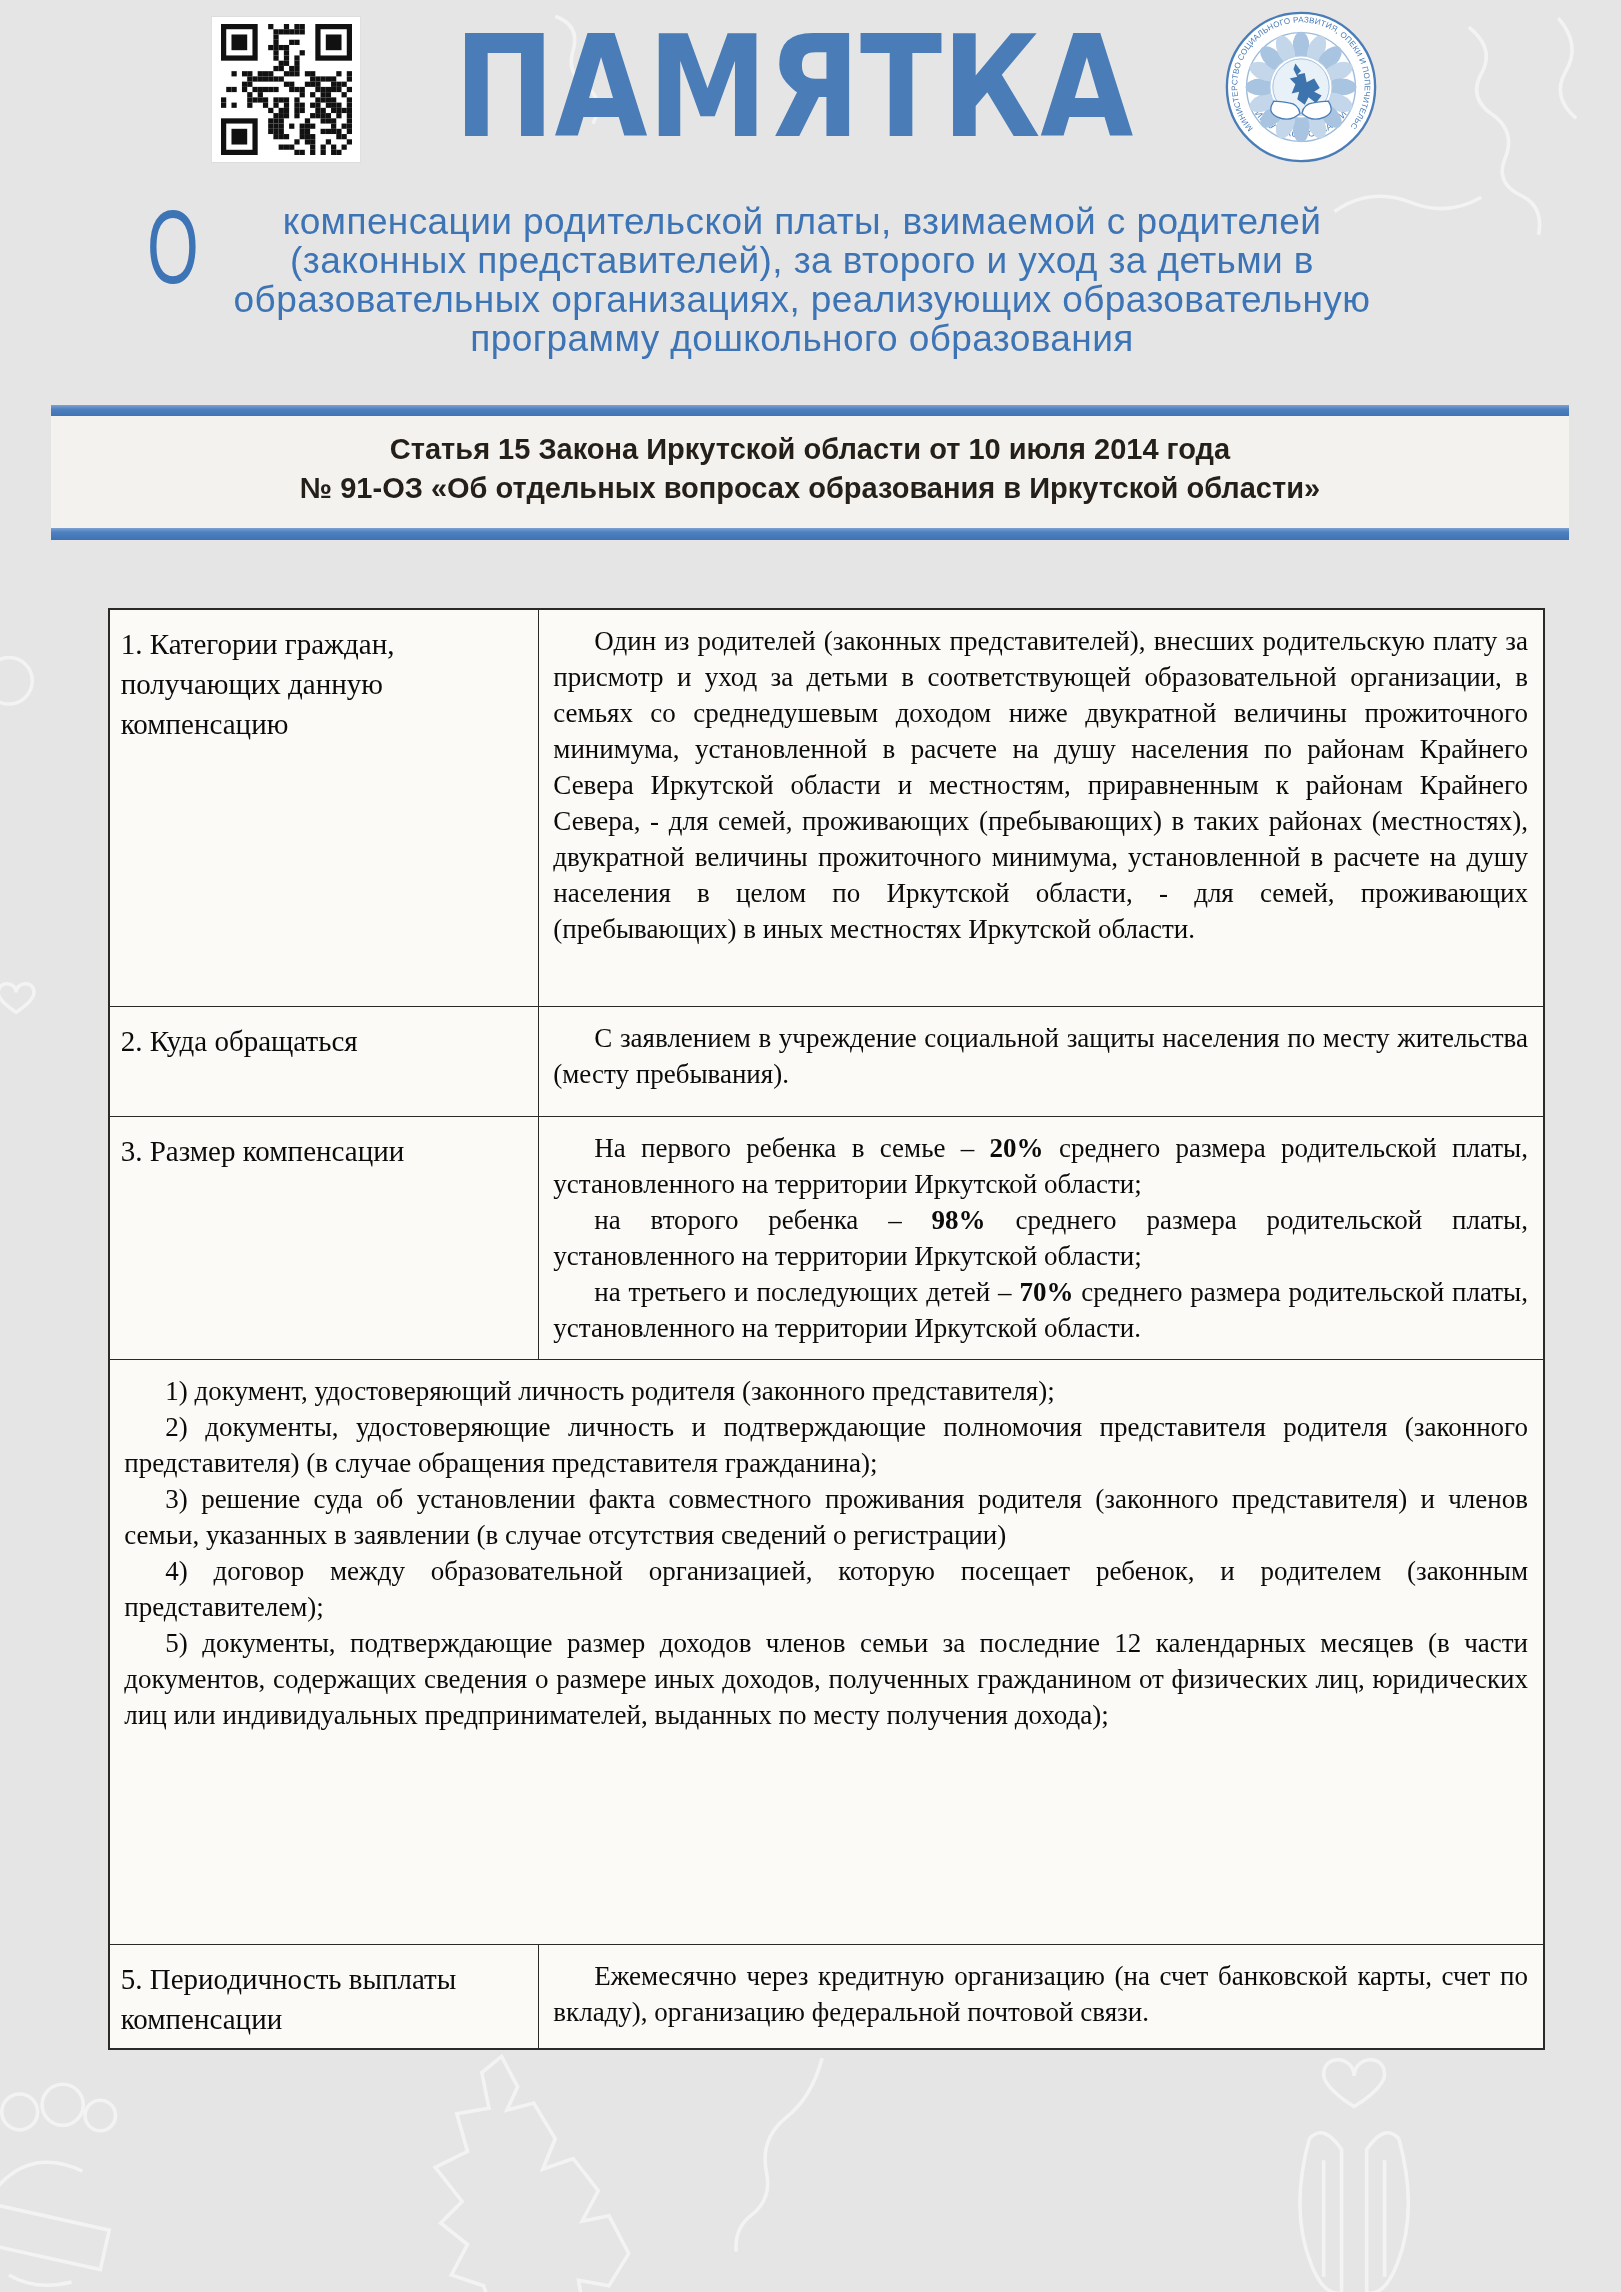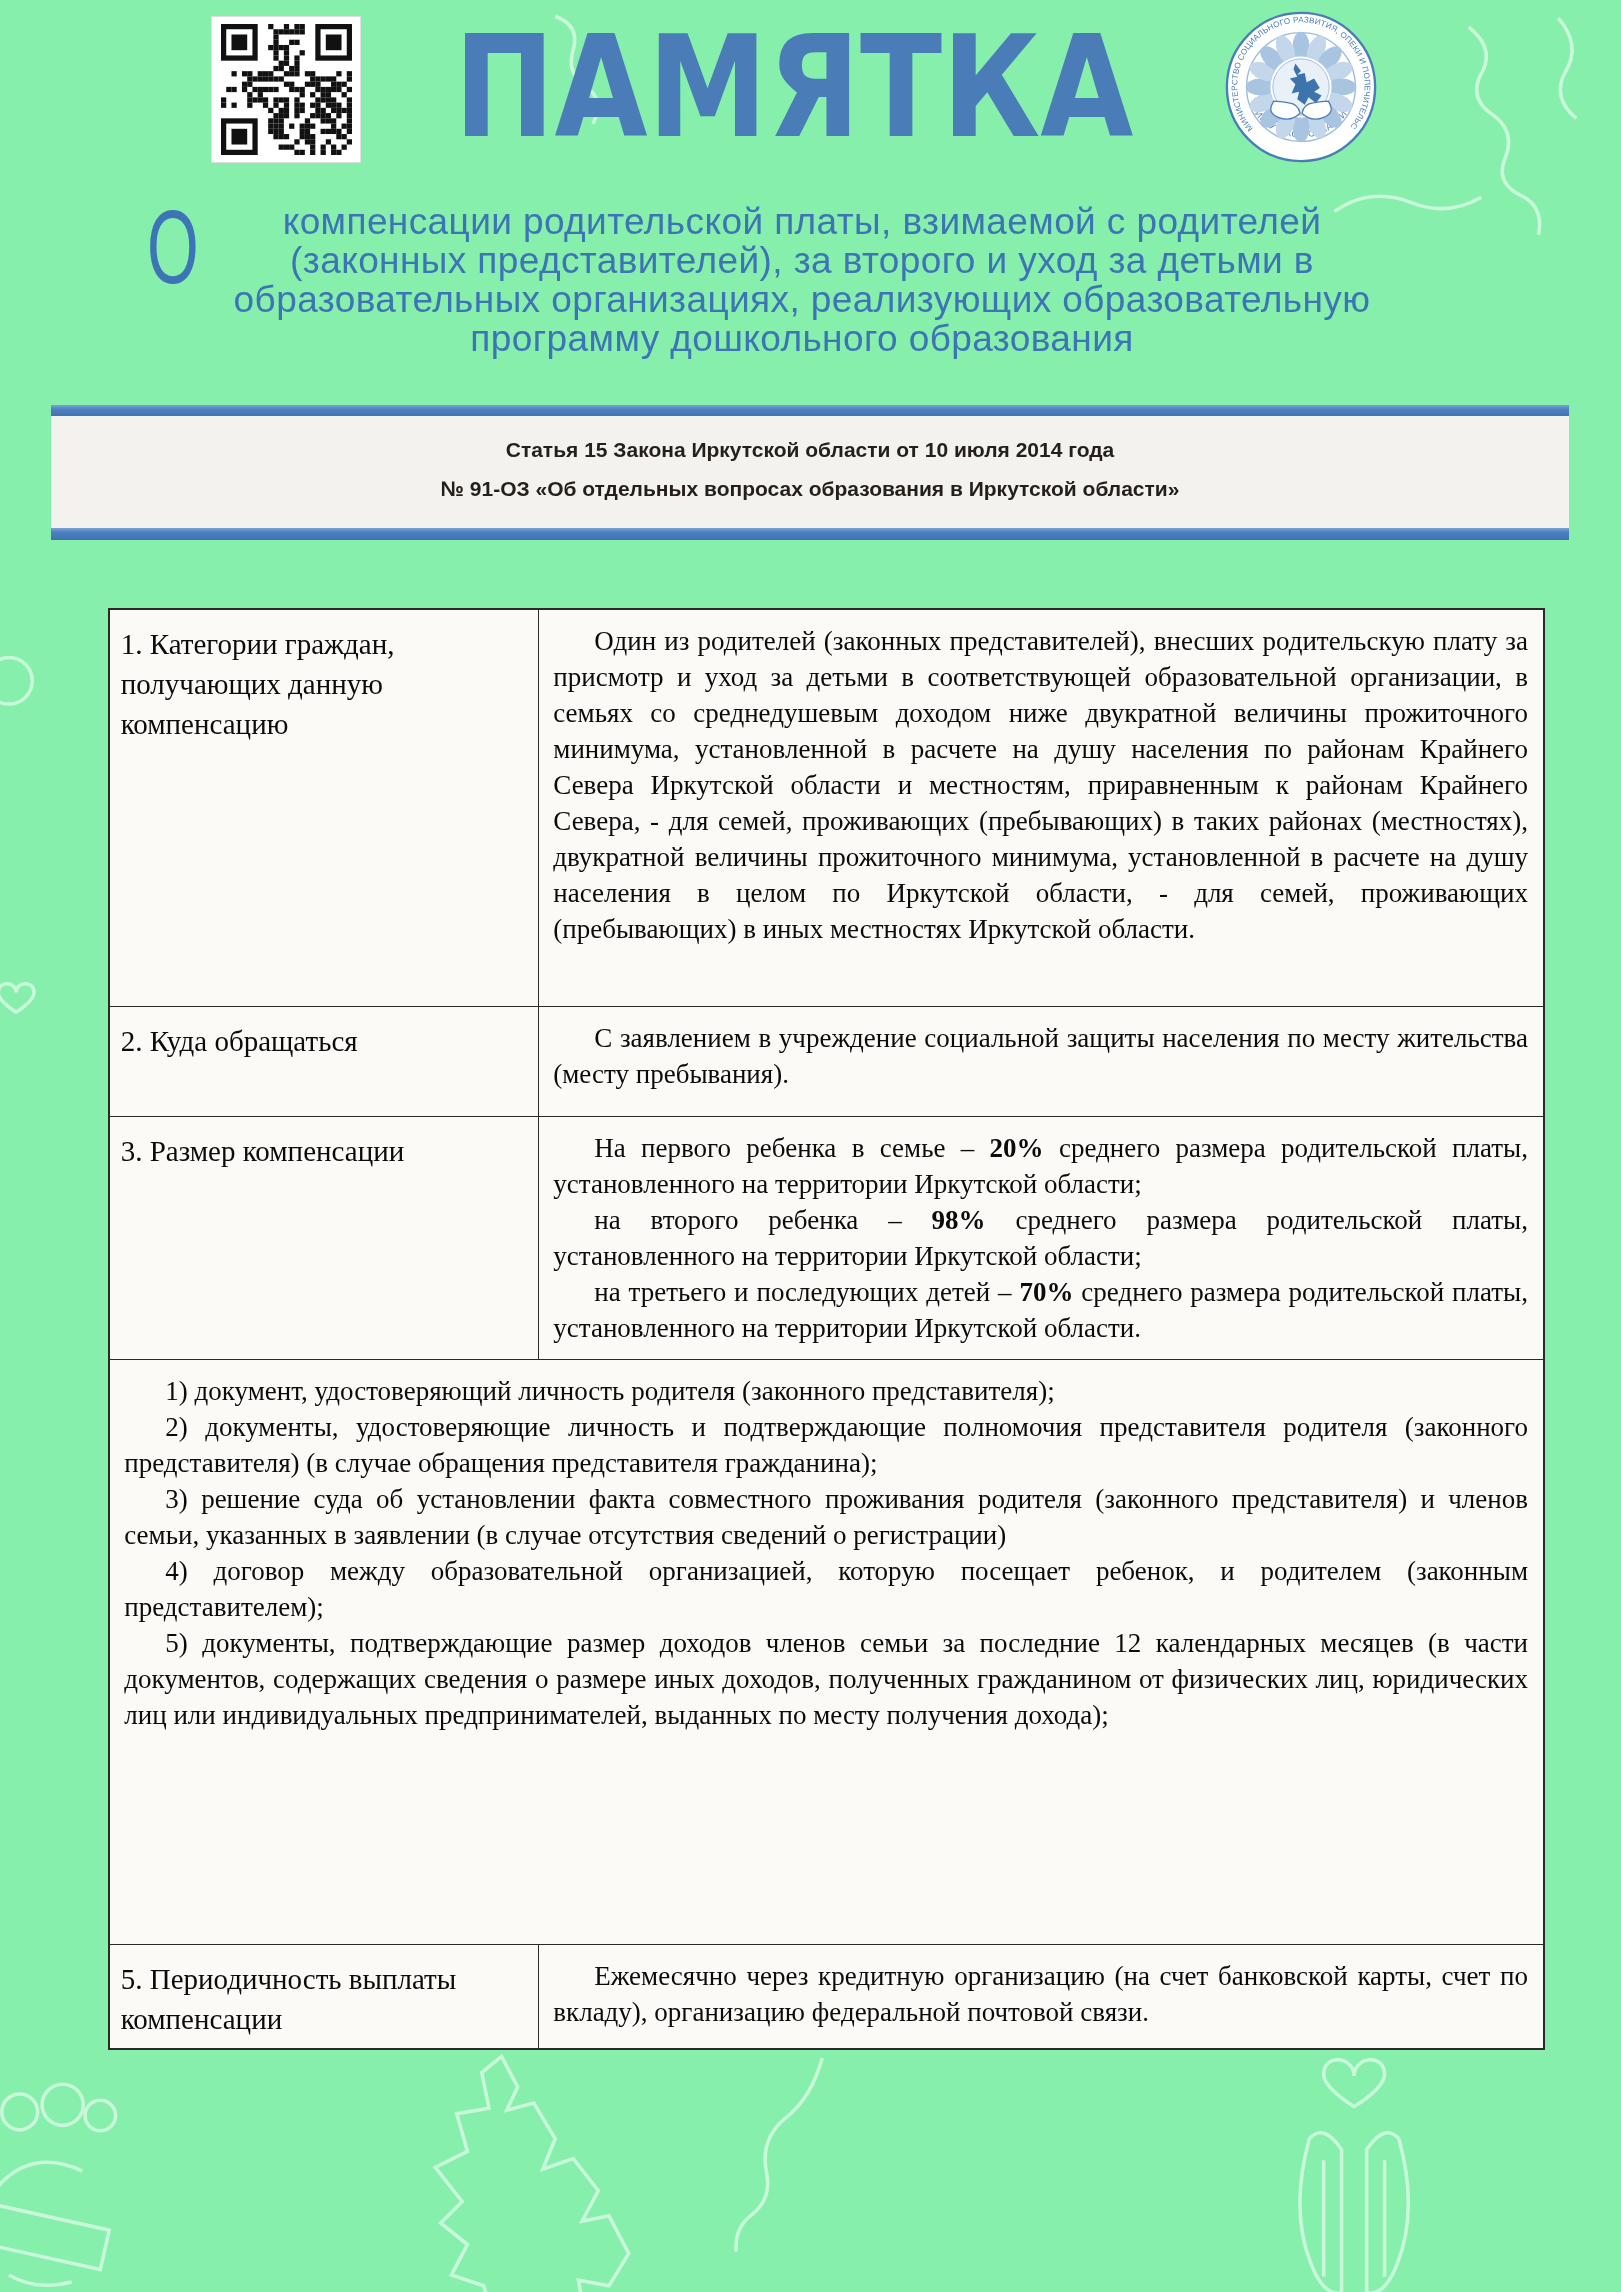--- a/index.html
+++ b/index.html
@@ -1,16 +1,16 @@
 <!DOCTYPE html>
 <html style="font-size:14.3px"><head>
 <meta charset="utf-8">
 <style>
   html,body{margin:0;padding:0;background:#9a9a9a;}
-  #page{position:relative;width:1621px;height:2293px;background:#86efac;overflow:hidden;
+  #page{position:relative;width:1621px;height:2293px;background:#e5e5e5;overflow:hidden;
         font-family:"Liberation Serif",serif;color:#0b0b0b;}
   
   #wm{position:absolute;left:0;top:0;width:1621px;height:2293px;pointer-events:none;}
   #wm path,#wm circle,#wm rect{fill:none;stroke:#ffffff;stroke-opacity:.55;stroke-width:4;}
   
   #qr-box{position:absolute;left:211px;top:16px;width:150px;height:147px;background:#ffffff;
           display:flex;align-items:center;justify-content:center;box-shadow:0 0 0 0.9px #ddd inset;}
   #title-svg{position:absolute;left:441px;top:12.5px;}
   #logo-box{position:absolute;left:1225px;top:10.7px;}
   #subtitle{position:absolute;left:99px;top:202px;width:1406px;text-align:center;
@@ -18,21 +18,21 @@
             letter-spacing:0.4px;}
   #dropcap{position:absolute;left:147px;top:201px;font-family:"Liberation Sans",sans-serif;
            font-size:104px;line-height:93px;transform:scaleX(.64);transform-origin:left top;}
   
   .bar{position:absolute;left:51px;width:1518px;height:11.6px;
        background:linear-gradient(#7da1d4,#4e80bf 35%,#3f72b2);}
   #bar-top{top:405px}
   #bar-bottom{top:528px}
   #law-panel{position:absolute;left:51px;top:416px;width:1518px;height:112px;background:#f4f2ee;}
   .law-line{text-align:center;font-family:"Liberation Sans",sans-serif;font-weight:bold;
-            font-size:21px;line-height:39px;color:#241f19;}
+            font-size:29px;line-height:39px;color:#241f19;}
   #law-panel .inner{padding-top:14.3px;}
   
   #info-table{position:absolute;left:108px;top:608px;width:1437px;box-sizing:border-box;
               border:2.7px solid #2b2a28;background:#fbfaf7;}
   .t-row{display:flex;border-top:1.8px solid #2b2a28;}
   .t-row:first-child{border-top:none;}
   .t-left{flex:none;width:429px;box-sizing:border-box;border-right:1.8px solid #2b2a28;
           padding:14.3px 14.3px 9px 10.7px;font-size:29px;line-height:40px;}
   .t-right{flex:1;box-sizing:border-box;padding:13.4px 15px 9px 14.3px;font-size:27px;
            line-height:36px;text-align:justify;}

